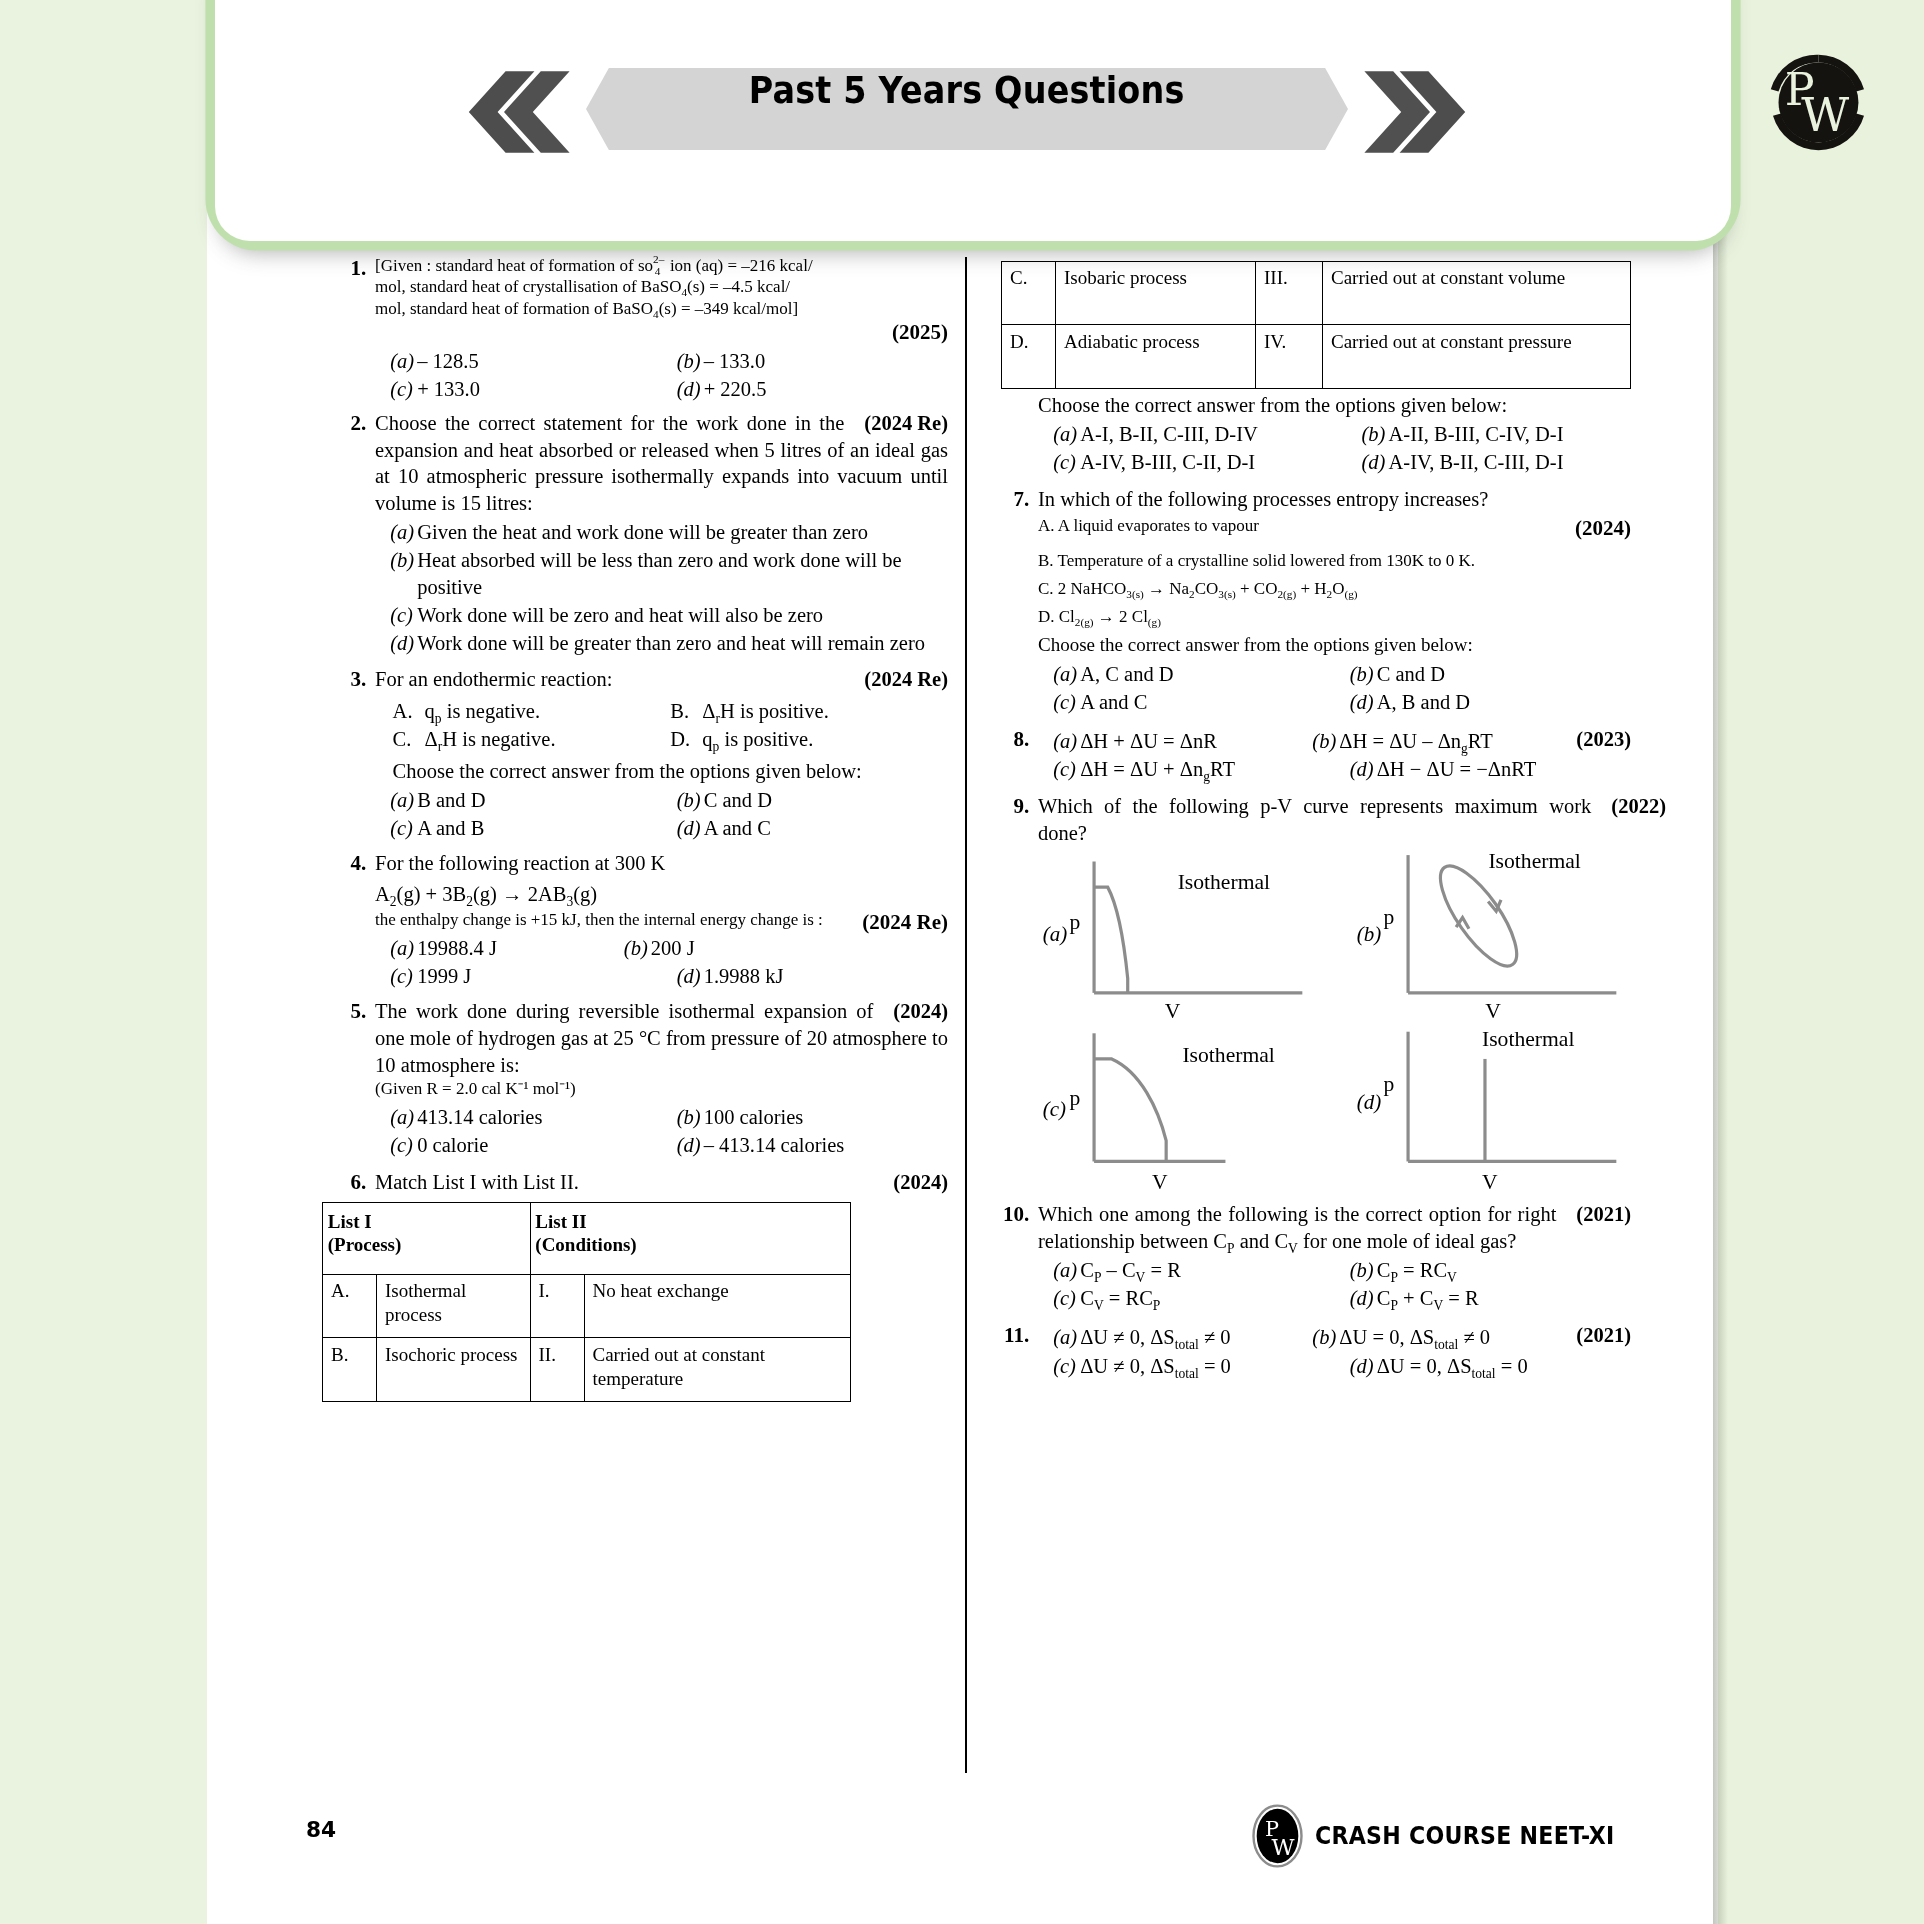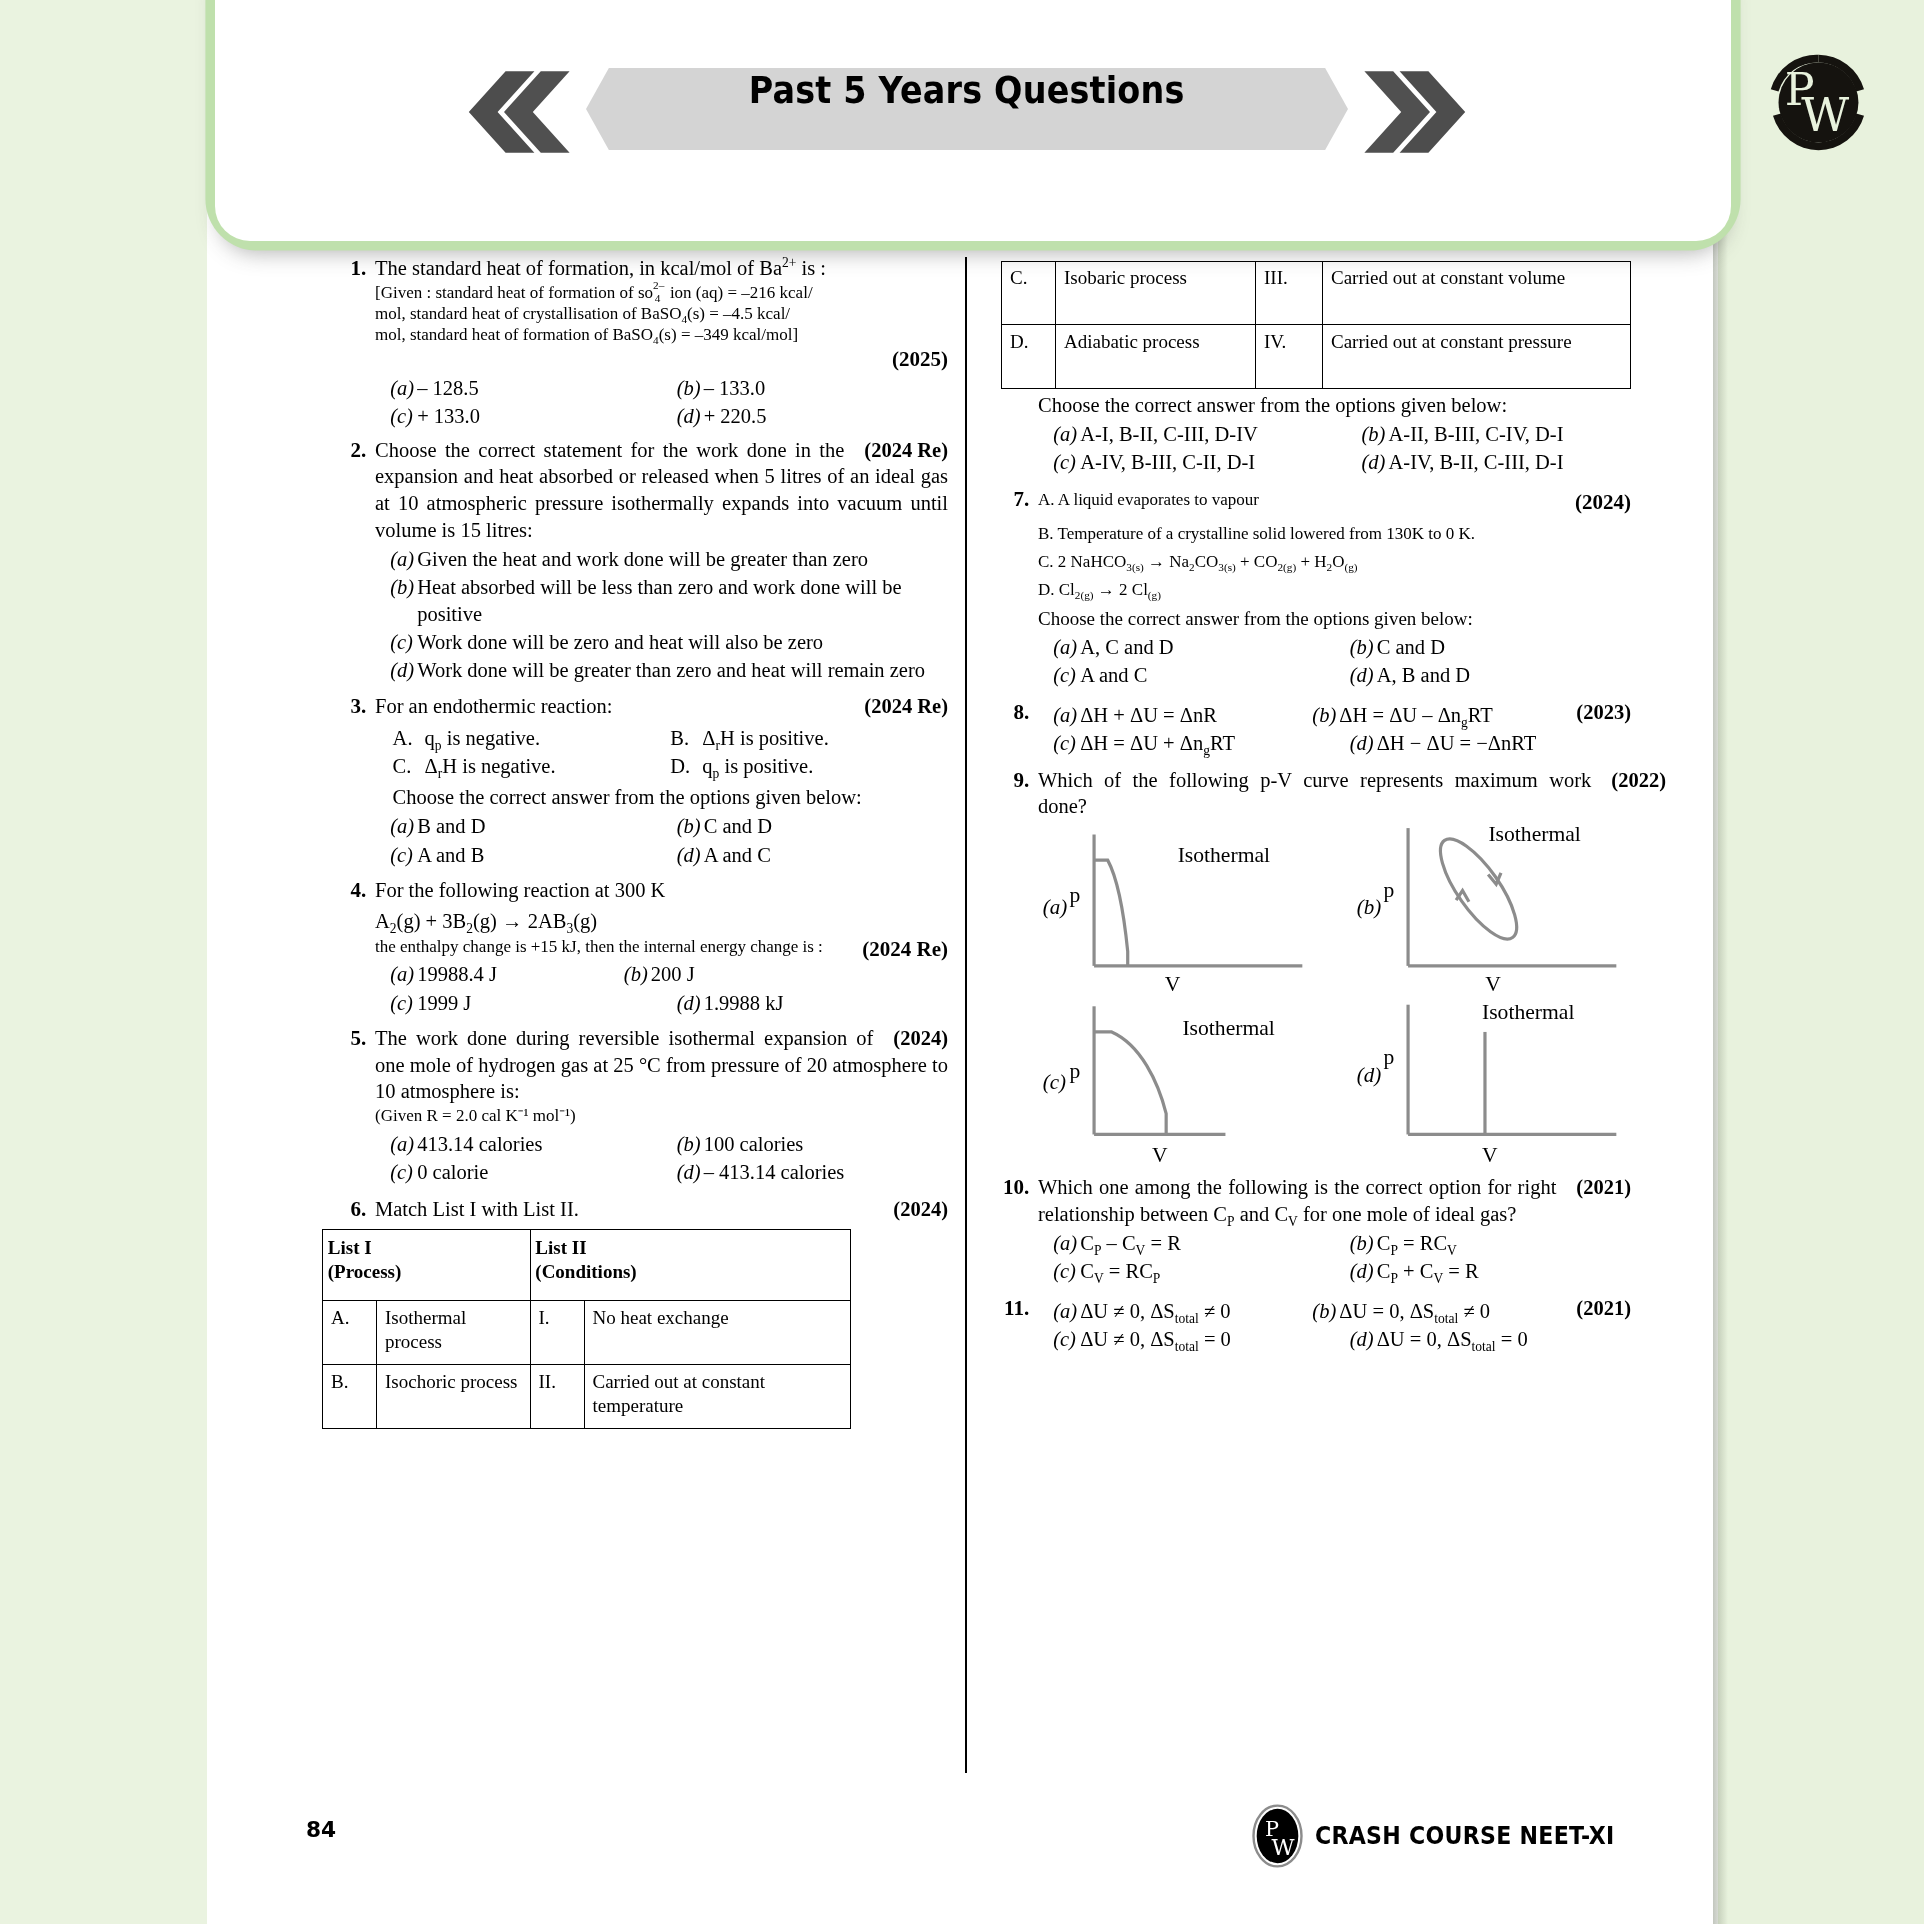--- a/index.html
+++ b/index.html
@@ -193,23 +193,20 @@
 <div class="content">
 
   <div class="divider"></div>
 
   <div class="col col-left">
 
     <div class="q">
       <div class="qhead">
         <div class="qnum">1.</div>
         <div class="qbody">
-          <div>
-            <span>The standard heat of formation, in kcal/mol of Ba</span><sup>2+</sup><span> is :</span>
-          </div>
           <div class="sub tight">
             <div><span>[Given : standard heat of formation of so</span><sup style="position:relative;top:-1.6px">2–</sup><sub style="position:relative;left:-9.6px">4</sub><span>ion (aq) = –216 kcal/</span></div>
             <div><span>mol, standard heat of crystallisation of BaSO</span><sub>4</sub><span>(s) = –4.5 kcal/</span></div>
             <div><span>mol, standard heat of formation of BaSO</span><sub>4</sub><span>(s) = –349 kcal/mol]</span></div>
             <div style="text-align:right;font-size:21px;"><b>(2025)</b></div>
           </div>
           <div class="opts">
             <div class="orow">
               <div class="ocell">
                   <span class="olab">(a)</span>
@@ -476,20 +473,21 @@
             <span class="olab">(d)</span>
             <span class="otxt">A-IV, B-II, C-III, D-I</span>
           </div>
       </div>
     </div>
 
     <div class="q" style="margin-top:9.6px">
       <div class="qhead">
         <div class="qnum">7.</div>
         <div class="qbody">
+          <div>In which of the following processes entropy increases?</div>
           <div class="sub" style="margin-top:2.4px"><b class="yr" style="font-size:21px">(2024)</b><span>A. A liquid evaporates to vapour</span></div>
           <div class="sub" style="margin-top:12px">B. Temperature of a crystalline solid lowered from 130K to 0 K.</div>
           <div class="sub" style="margin-top:5.6px">
             <span>C. 2 NaHCO</span><sub>3(s)</sub> → Na<sub>2</sub>CO<sub>3(s)</sub> + CO<sub>2(g)</sub> + H<sub>2</sub>O<sub>(g)</sub>
           </div>
           <div class="sub" style="margin-top:5.6px">
             <span>D. Cl</span><sub>2(g)</sub> → 2 Cl<sub>(g)</sub>
           </div>
           <div class="sub" style="margin-top:4px;font-size:19px">Choose the correct answer from the options given below:</div>
           <div class="opts" style="margin-top:2.4px">

